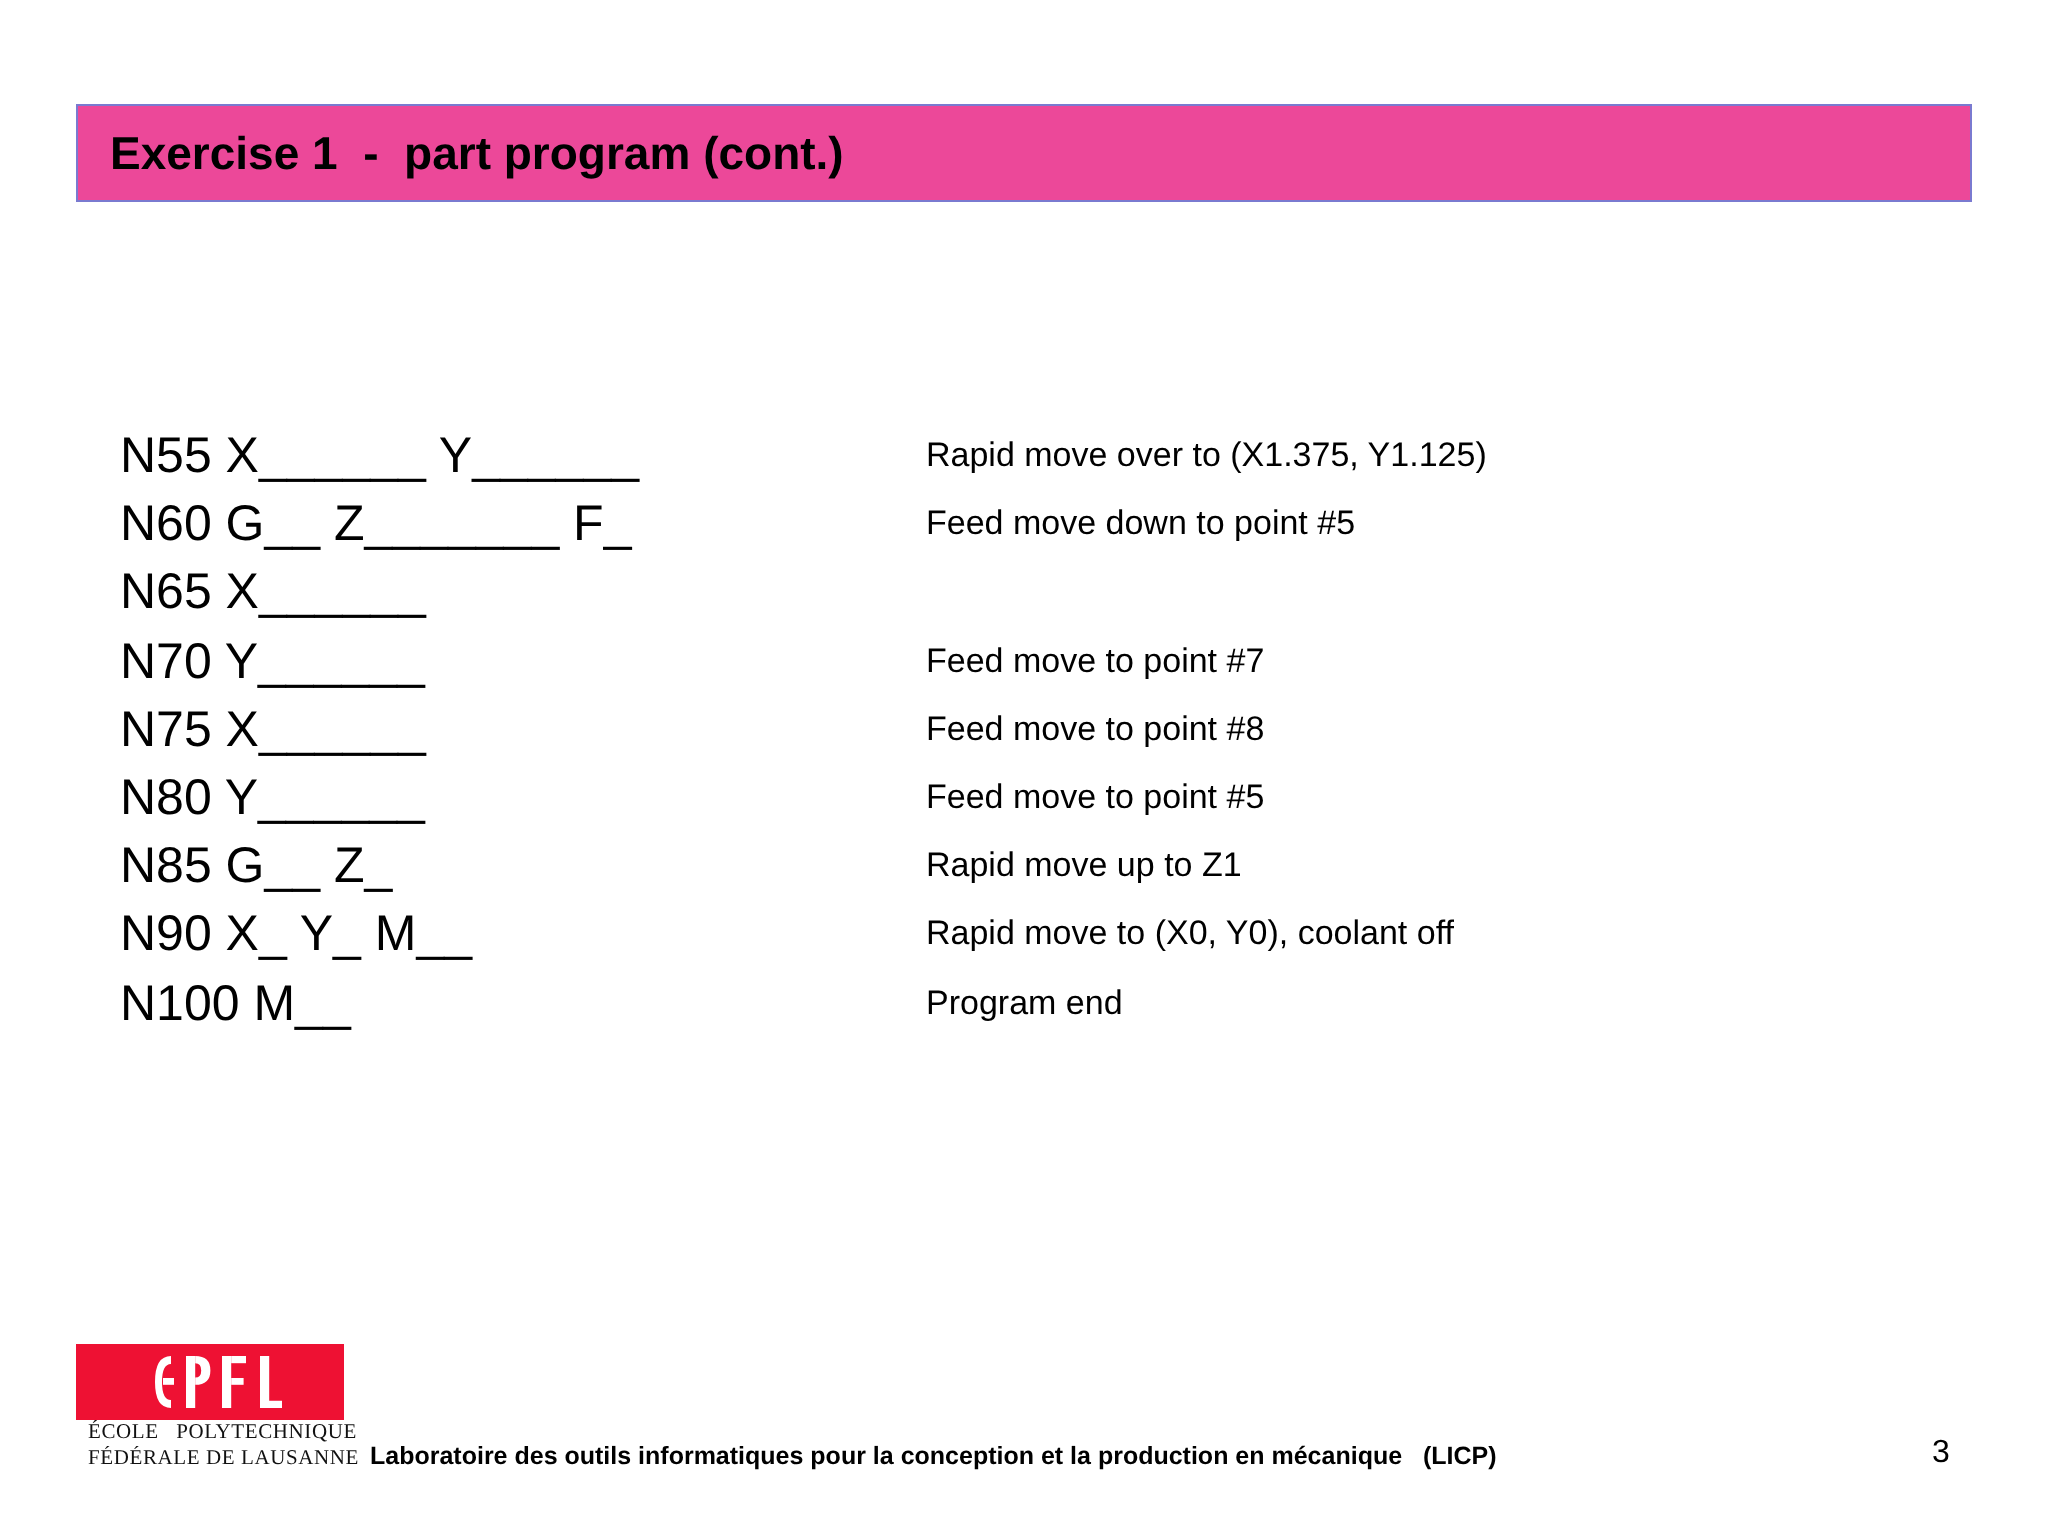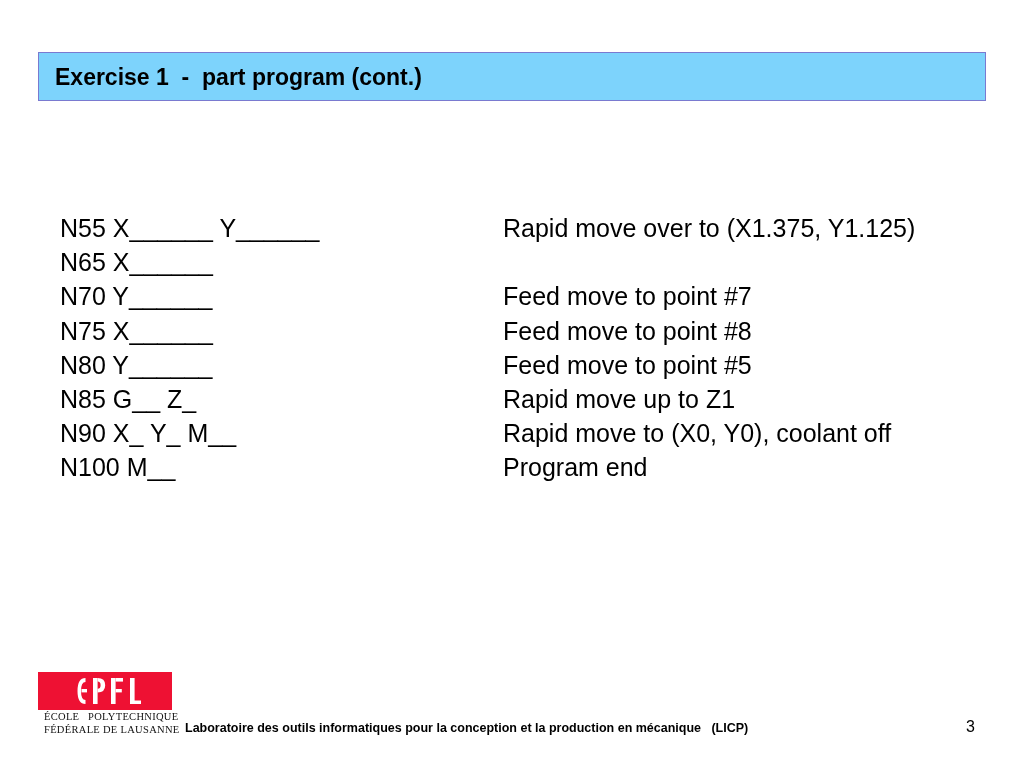--- a/index.html
+++ b/index.html
@@ -30,21 +30,21 @@
     margin-top: 22px;
   }
 
   
   #title-banner {
     position: absolute;
     left: 38px;
     top: 52px;
     width: 948px;
     height: 49px;
-    background: #7dd3fc;
+    background: #ec4899;
     border: 1px solid #7a7ad0;
     box-sizing: border-box;
   }
   #title-text {
     position: absolute;
     left: 16px;
     top: 50%;
     transform: translateY(-50%);
     font-size: 23px;
     font-weight: bold;
@@ -67,23 +67,23 @@
   }
   .code-col {
     position: absolute;
     left: 60px;
     top: 0;
     font-size: 25px;
     white-space: pre;
   }
   .desc-col {
     position: absolute;
-    left: 503px;
-    top: 0;
-    font-size: 25px;
+    left: 463px;
+    top: 0;
+    font-size: 17px;
     white-space: pre;
   }
 
   
   #footer-logo {
     position: absolute;
     left: 38px;
     top: 672px;
     width: 134px;
     height: 72px;
@@ -143,20 +143,24 @@
   <div id="title-text">Exercise 1  -  part program (cont.)</div>
 </div>
 
 <div id="content">
 
   <div class="code-row">
     <span class="code-col">N55 X______ Y______</span>
     <span class="desc-col">Rapid move over to (X1.375, Y1.125)</span>
   </div>
 
+  <div class="code-row">
+    <span class="code-col">N60 G__ Z_______ F_</span>
+    <span class="desc-col">Feed move down to point #5</span>
+  </div>
 
   <div class="code-row">
     <span class="code-col">N65 X______</span>
   </div>
 
   <div class="code-row">
     <span class="code-col">N70 Y______</span>
     <span class="desc-col">Feed move to point #7</span>
   </div>
 

